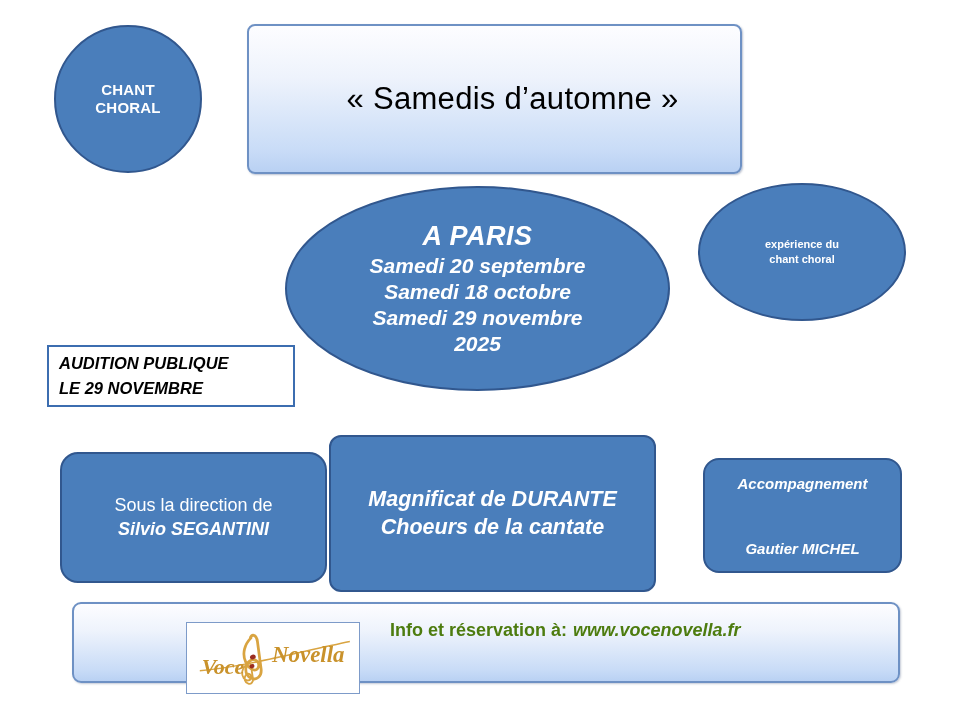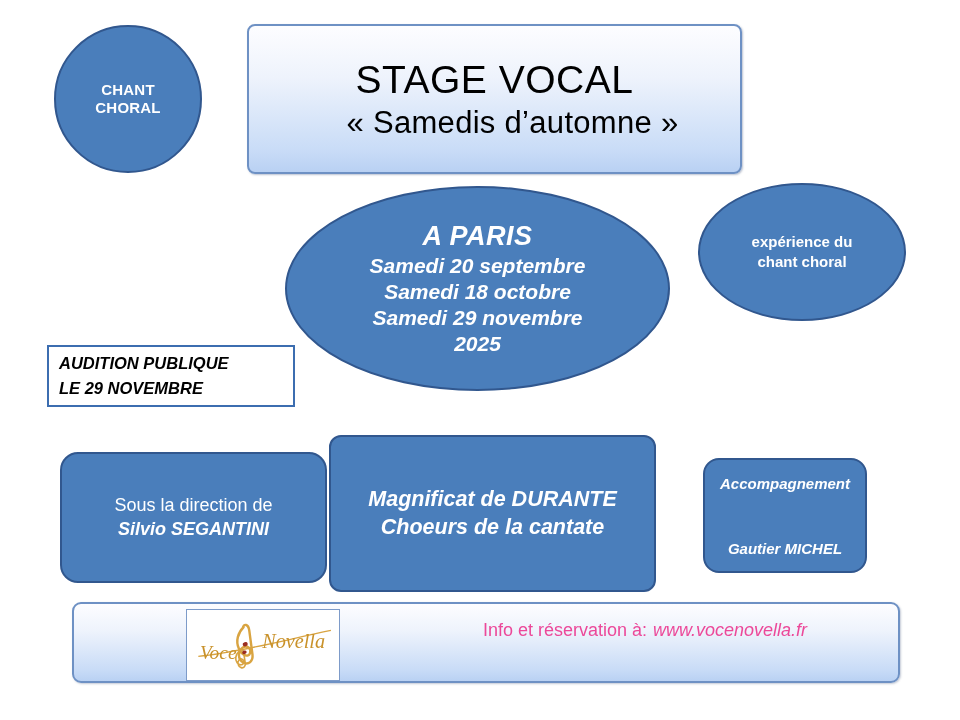--- a/index.html
+++ b/index.html
@@ -92,21 +92,21 @@
   #paris-ellipse .headline {
     font-size: 27px;
     letter-spacing: .5px;
     margin-bottom: 1px;
   }
   #paris-ellipse .dline { margin-top: 1px; }
 
   #experience-ellipse {
     left: 698px; top: 183px;
     width: 208px; height: 138px;
-    font-size: 15px;
+    font-size: 11px;
     font-weight: bold;
     line-height: 1.35;
   }
 
   #audition-box {
     left: 47px; top: 345px;
     width: 248px; height: 62px;
     background: #ffffff;
     border: 2px solid #3C6DB0;
     border-radius: 0;
@@ -133,75 +133,75 @@
     left: 329px; top: 435px;
     width: 327px; height: 157px;
     font-size: 21.5px;
     font-weight: bold;
     font-style: italic;
     line-height: 1.3;
   }
 
   #accompagnement-box {
     left: 703px; top: 458px;
-    width: 164px; height: 115px;
+    width: 199px; height: 115px;
     border-radius: 16px;
     font-size: 15px;
     font-weight: bold;
     font-style: italic;
     line-height: 1.4;
     gap: 44px;
   }
 
   #footer-bar {
     left: 72px; top: 602px;
     width: 828px; height: 81px;
     border-radius: 9px;
     justify-content: flex-start;
     flex-direction: row;
     box-shadow: 1px 1px 2px rgba(60,80,120,.3);
   }
 
   #logo-box {
     position: absolute;
-    left: 186px; top: 609px;
-    width: 154px; height: 72px;
+    left: 186px; top: 622px;
+    width: 174px; height: 72px;
     background: #ffffff;
     border: 1.5px solid #7d9bc9;
     box-sizing: border-box;
     overflow: hidden;
+    font-weight: bold;
   }
   #logo-box svg { display: block; width: 100%; height: 100%; }
 
   #footer-text {
     position: absolute;
     left: 390px; top: 602px;
     width: 510px; height: 56px;
     display: flex;
     align-items: center;
-    justify-content: center;
+    justify-content: flex-start;
     font-size: 18px;
-    font-weight: normal;
-    color: #ec4899;
+    font-weight: bold;
+    color: #4d7c0f;
     white-space: nowrap;
   }
   #footer-text .url { font-style: italic; margin-left: 6px; }
 </style>
 </head>
 <body>
 
 <div class="stage">
 
   <div class="shape fill-blue circle" id="chant-choral-circle">
     <span class="line">CHANT</span>
     <span class="line">CHORAL</span>
   </div>
 
   <div class="shape grad-box" id="title-box">
-    <div id="title-line1">STAGE VOCAL</div>
     <div id="title-line2">« Samedis d’automne »</div>
   </div>
 
   <div class="shape fill-blue ellipse" id="paris-ellipse">
     <div class="headline">A PARIS</div>
     <div class="dline">Samedi 20 septembre</div>
     <div class="dline">Samedi  18 octobre</div>
     <div class="dline">Samedi 29 novembre</div>
     <div class="dline">2025</div>
   </div>

